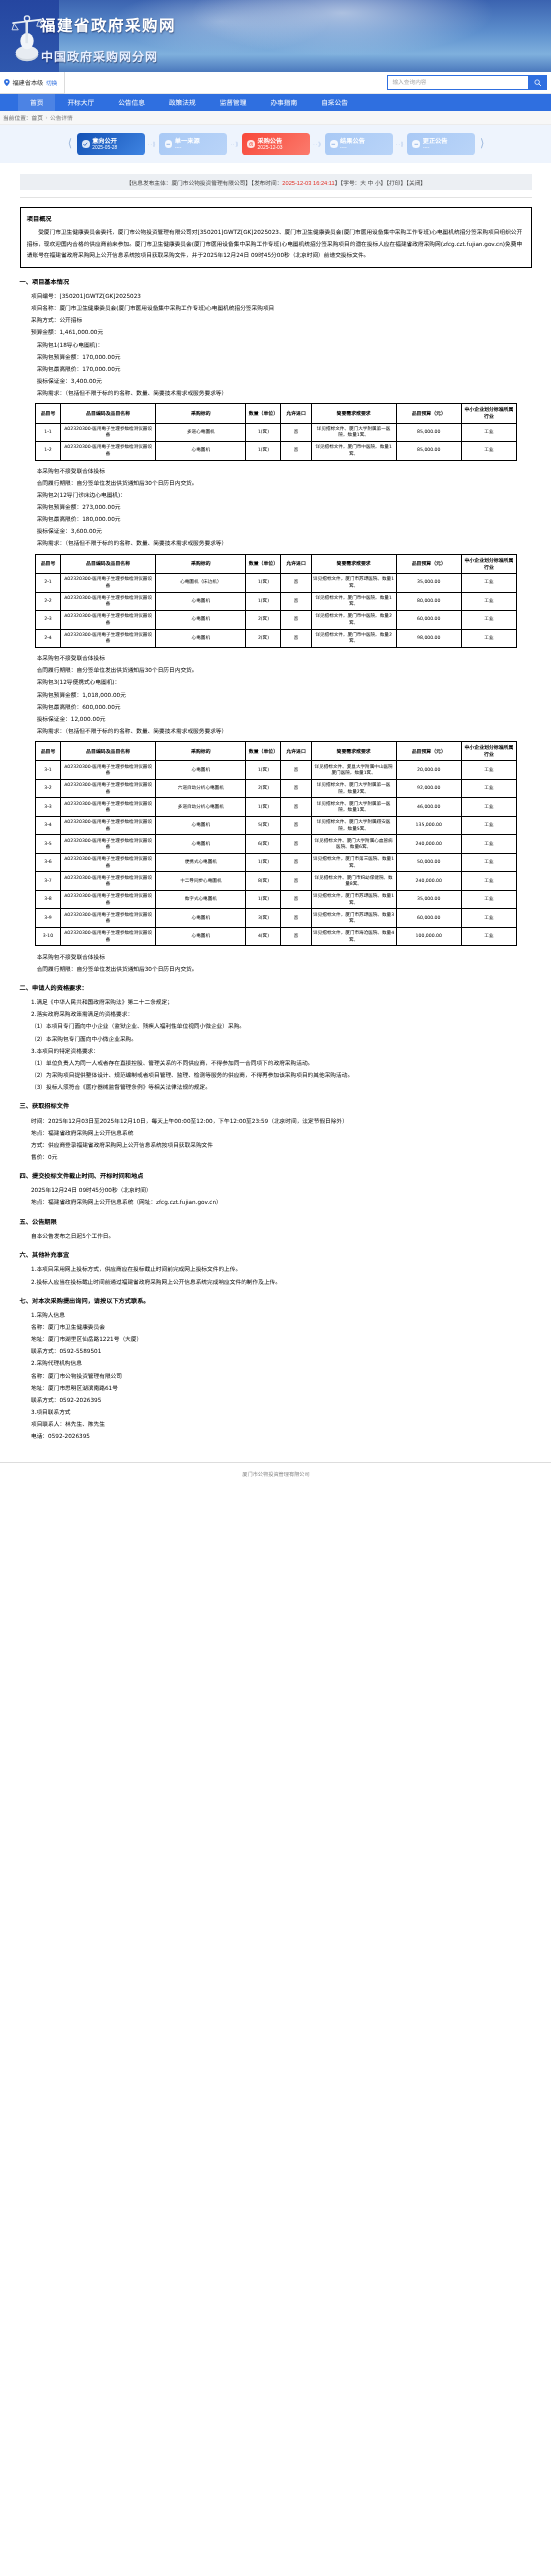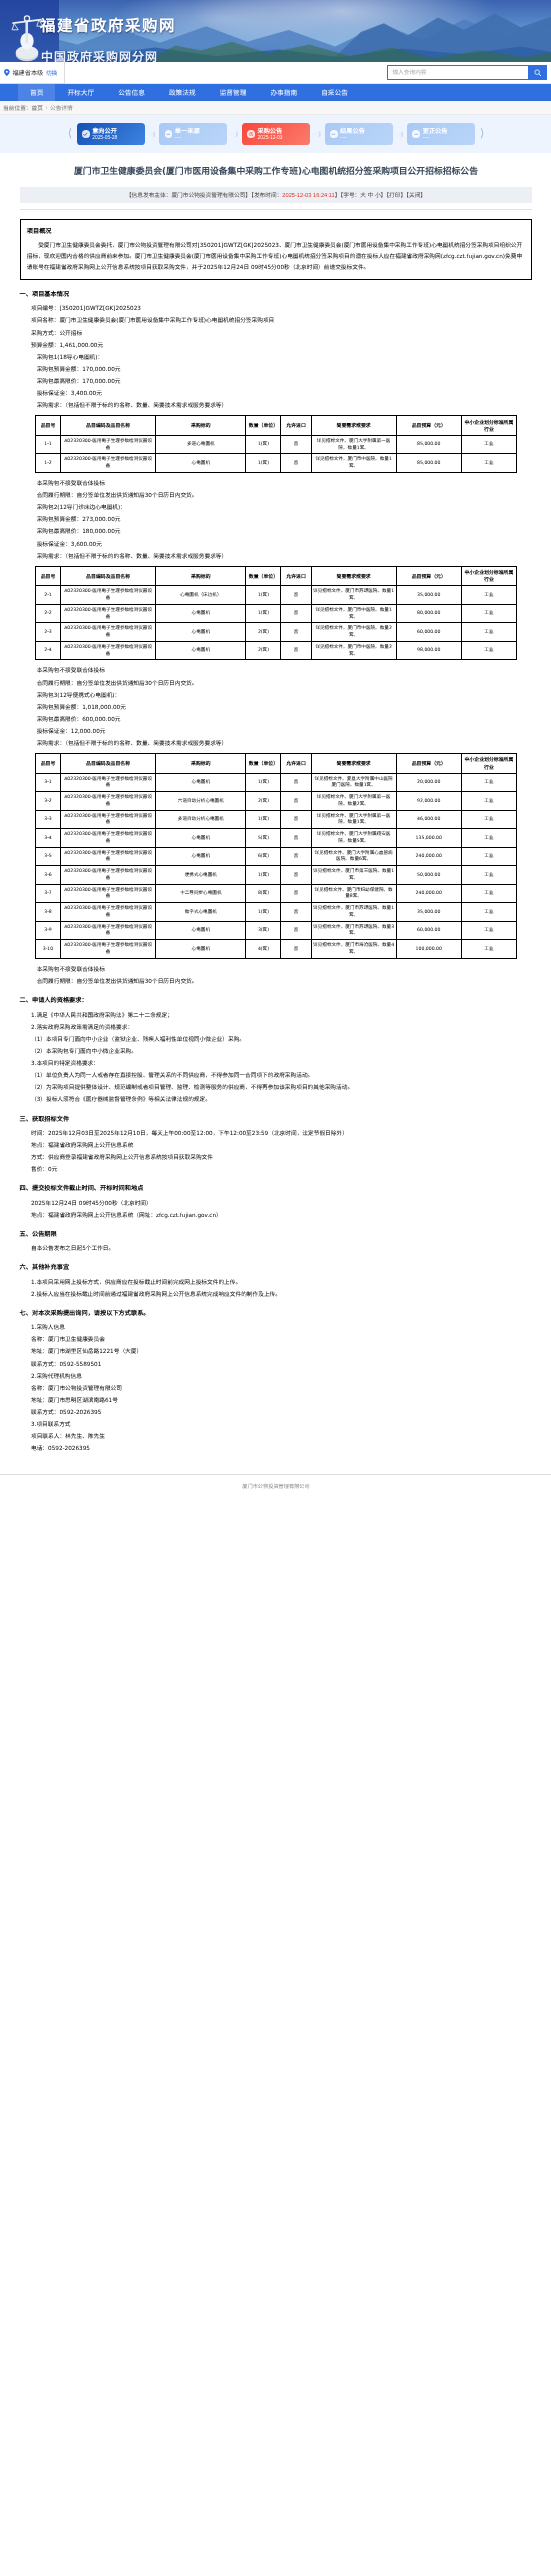--- a/index.html
+++ b/index.html
@@ -7,23 +7,24 @@
   body {
     width:552px;
     background:#ffffff;
     font-family:"Liberation Sans","DejaVu Sans",sans-serif;
     color:#333;
     font-size:6.2px;
   }
   
   .banner{
     position:relative;
-    height:62px;
+    height:72px;
     overflow:hidden;
     background:linear-gradient(180deg,#2a4fa8 0%, #2f63b5 30%, #4f86c8 60%, #3c6ab4 100%);
+    text-align:right;
   }
   .banner .sky{
     position:absolute; inset:0;
     background:
       radial-gradient(ellipse 216px 62px at 62% 18%, rgba(255,255,255,.55), rgba(255,255,255,0) 70%),
       radial-gradient(ellipse 155px 46px at 40% 30%, rgba(255,255,255,.35), rgba(255,255,255,0) 70%),
       linear-gradient(180deg,#3b63b0 0%, #5d8fcd 45%, #7fb0dd 75%, #4b79bd 100%);
   }
   .banner .mtn{ position:absolute; bottom:0; width:100%; height:100%; }
   .banner .leftblock{
@@ -283,21 +284,20 @@
         <div class="stxt">
           <span class="slab">更正公告</span>
           <span class="sdate">----</span>
         </div>
       </div>
     </div>
   <span class="arrowbtn">⟩</span>
 </div>
 
 <div class="article">
-  <div class="art-title">厦门市卫生健康委员会(厦门市医用设备集中采购工作专班)心电图机统招分签采购项目公开招标招标公告</div>
 
   <div class="metabar">
     <span>【信息发布主体：</span><span>厦门市公物投资管理有限公司</span><span>】【发布时间：</span><span class="red">2025-12-03 16:24:11</span><span>】【字号：</span><span class="lnk">大</span>&nbsp;<span class="lnk">中</span>&nbsp;<span class="lnk">小</span>】<span class="lnk">【打印】</span><span class="lnk">【关闭】</span>
   </div>
 
   <div class="hr"></div>
 
   <div class="body">
 
     <div class="overviewbox">

